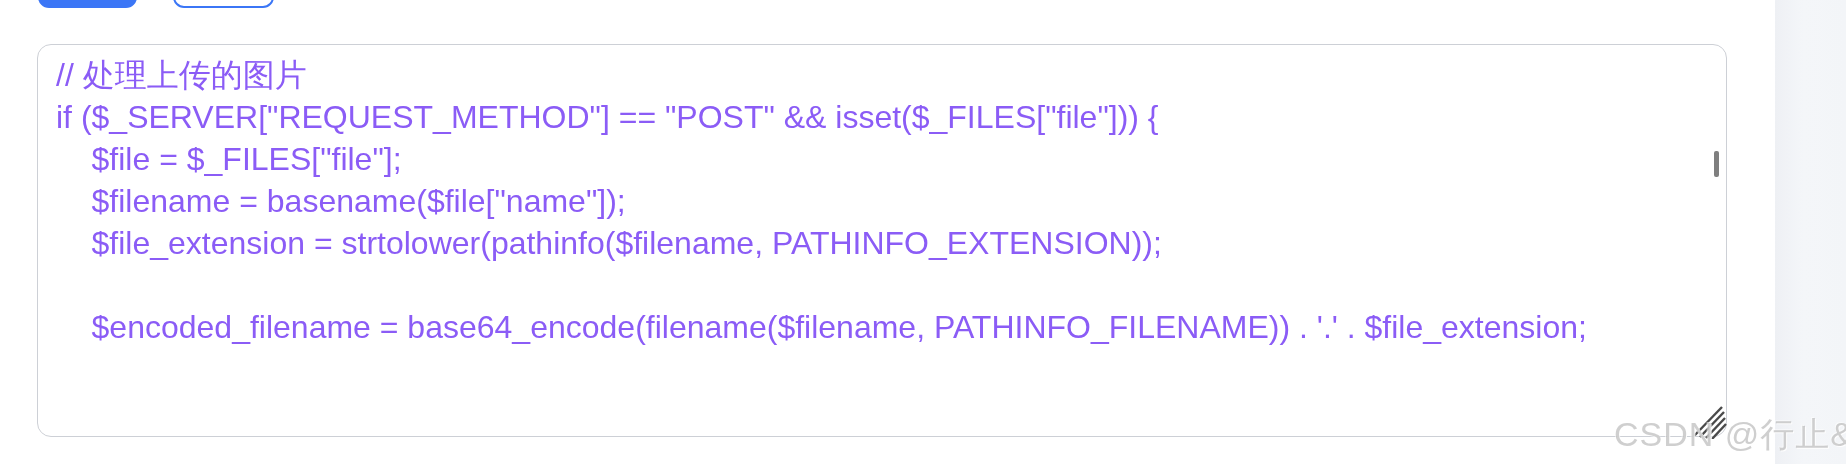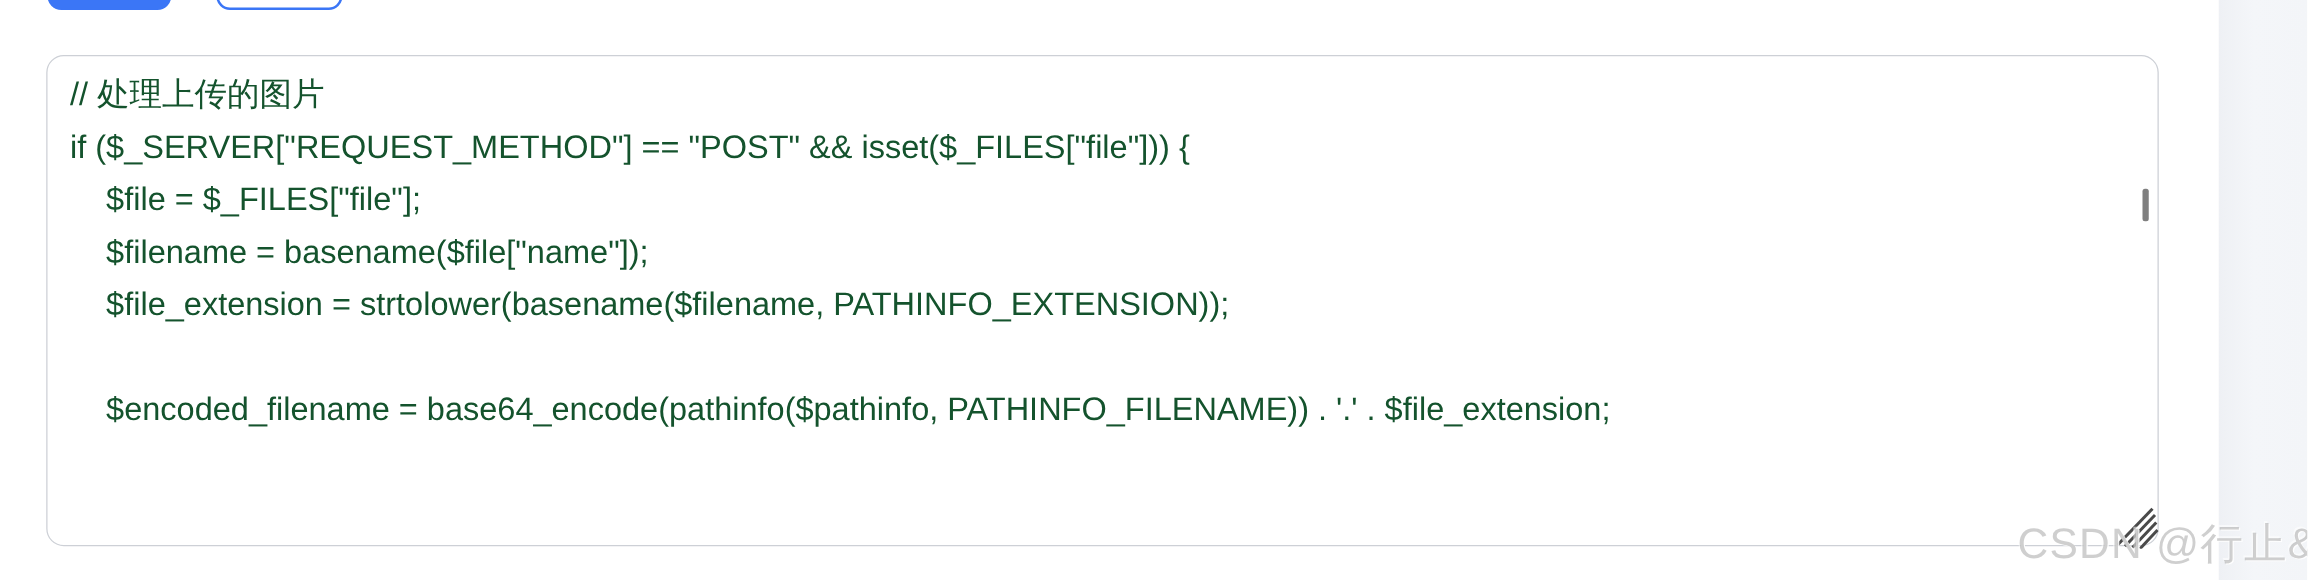--- a/index.html
+++ b/index.html
@@ -60,24 +60,24 @@
   }
   .code-content {
     position: absolute;
     left: 0;
     top: 0;
     right: 0;
     padding: 9px 18px;
   }
   .code-line {
     font-family: "Liberation Sans", "DejaVu Sans", sans-serif;
-    font-size: 26px;
+    font-size: 32px;
     line-height: 42px;
     height: 42px;
-    color: #14532d;
+    color: #8b5cf6;
     white-space: pre;
   }
   
   .scroll-thumb {
     position: absolute;
     left: 1714px;
     top: 151px;
     width: 5px;
     height: 26px;
     background: #7f7f7f;
@@ -115,23 +115,23 @@
 
   <div class="btn btn-primary"></div>
   <div class="btn btn-secondary"></div>
 
   <div class="code-box">
     <div class="code-content">
       <div class="code-line">// 处理上传的图片</div>
       <div class="code-line">if ($_SERVER["REQUEST_METHOD"] == "POST" &amp;&amp; isset($_FILES["file"])) {</div>
       <div class="code-line">    $file = $_FILES["file"];</div>
       <div class="code-line">    $filename = basename($file["name"]);</div>
-      <div class="code-line">    $file_extension = strtolower(basename($filename, PATHINFO_EXTENSION));</div>
+      <div class="code-line">    $file_extension = strtolower(pathinfo($filename, PATHINFO_EXTENSION));</div>
       <div class="code-line"></div>
-      <div class="code-line">    $encoded_filename = base64_encode(pathinfo($pathinfo, PATHINFO_FILENAME)) . '.' . $file_extension;</div>
+      <div class="code-line">    $encoded_filename = base64_encode(filename($filename, PATHINFO_FILENAME)) . '.' . $file_extension;</div>
     </div>
   </div>
 
   <div class="scroll-thumb"></div>
 
   <div class="resize-grip">
     <svg width="34" height="36" viewBox="0 0 34 36">
       <line x1="1" y1="33" x2="29" y2="4" stroke="#4a4a4a" stroke-width="2.4"></line>
       <line x1="7" y1="34" x2="31" y2="9" stroke="#4a4a4a" stroke-width="2.4"></line>
       <line x1="13" y1="35" x2="32" y2="15" stroke="#4a4a4a" stroke-width="2.4"></line>

